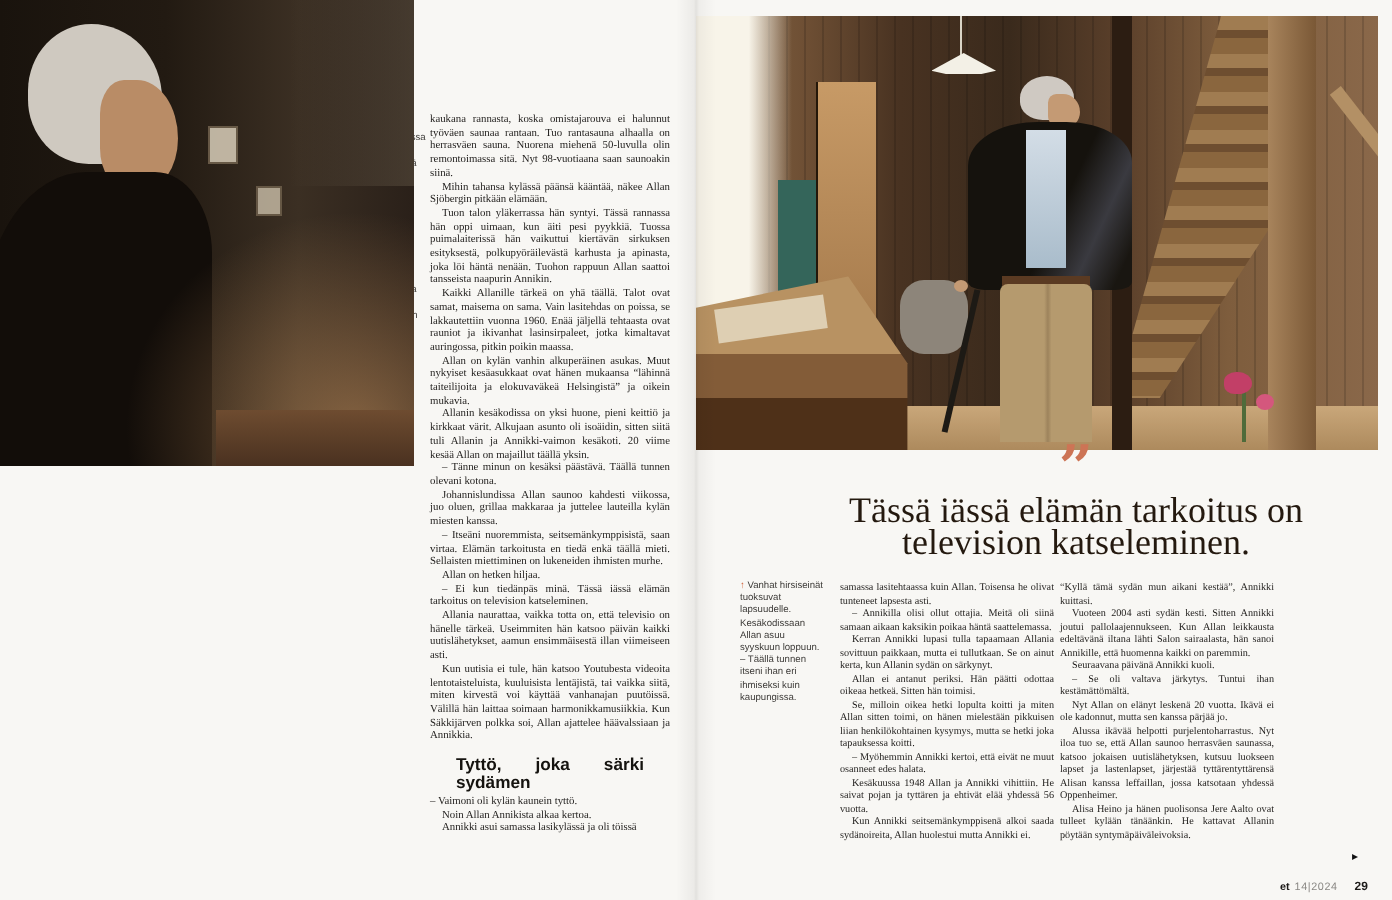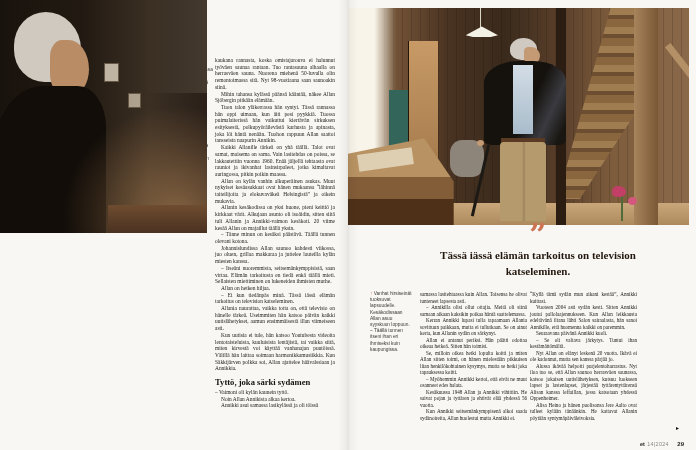--- a/index.html
+++ b/index.html
@@ -75,25 +75,25 @@
   
   .caption{position:absolute;font-family:"Liberation Sans",sans-serif;font-size:4.8px;line-height:6.2px;color:#3d3b38;}
   .cap-house{left:176px;top:61px;width:33px;}
   .cap-portrait{left:176px;top:137px;width:33px;}
   .cap-barn{left:370px;top:291px;width:43px;}
   .cap-arrow{color:#d0663f;font-weight:bold;}
 
   .bodycol{position:absolute;left:215px;top:57px;width:120px;font-size:5.4px;line-height:6.7px;text-align:justify;}
   .plist p{margin:0;text-indent:6px;}
   .plist.flush-first p:first-child{text-indent:0;}
-  .subhead{margin:6px 0 2px;font-size:8.6px;line-height:9px;font-weight:bold;color:#15130f;font-family:Liberation Serif, serif;}
+  .subhead{margin:6px 13px 2px;font-size:8.6px;line-height:9px;font-weight:bold;color:#15130f;font-family:Liberation Sans, sans-serif;}
 
   .pullquote{position:absolute;left:418px;top:226px;width:240px;text-align:center;}
   .qmark{font-family:"DejaVu Serif",serif;font-size:30px;line-height:18px;font-weight:bold;color:#cd7455;}
-  .pullquote blockquote{margin:3px 0 0;font-size:11px;line-height:16px;font-weight:bold;color:#24190f;}
+  .pullquote blockquote{margin:3px 0 0;font-size:18px;line-height:16px;font-weight:normal;color:#24190f;}
 
   .col{position:absolute;top:291px;width:107px;font-size:5.1px;line-height:6.5px;text-align:justify;}
   .col1{left:420px;}
   .col2{left:530px;}
   .cont{position:absolute;left:676px;top:424px;font-size:6px;color:#111;}
 
   .pagefoot{position:absolute;left:640px;top:441px;font-family:"Liberation Sans",sans-serif;font-size:5.4px;color:#7b7possible7;color:#7b7974;}
   .pagefoot .mag{font-weight:bold;color:#1c1a18;}
   .pagefoot .issue{color:#8a8884;letter-spacing:.3px;margin-left:1px;}
   .pagefoot .pnum{font-weight:bold;color:#1c1a18;margin-left:7px;font-size:6px;}

